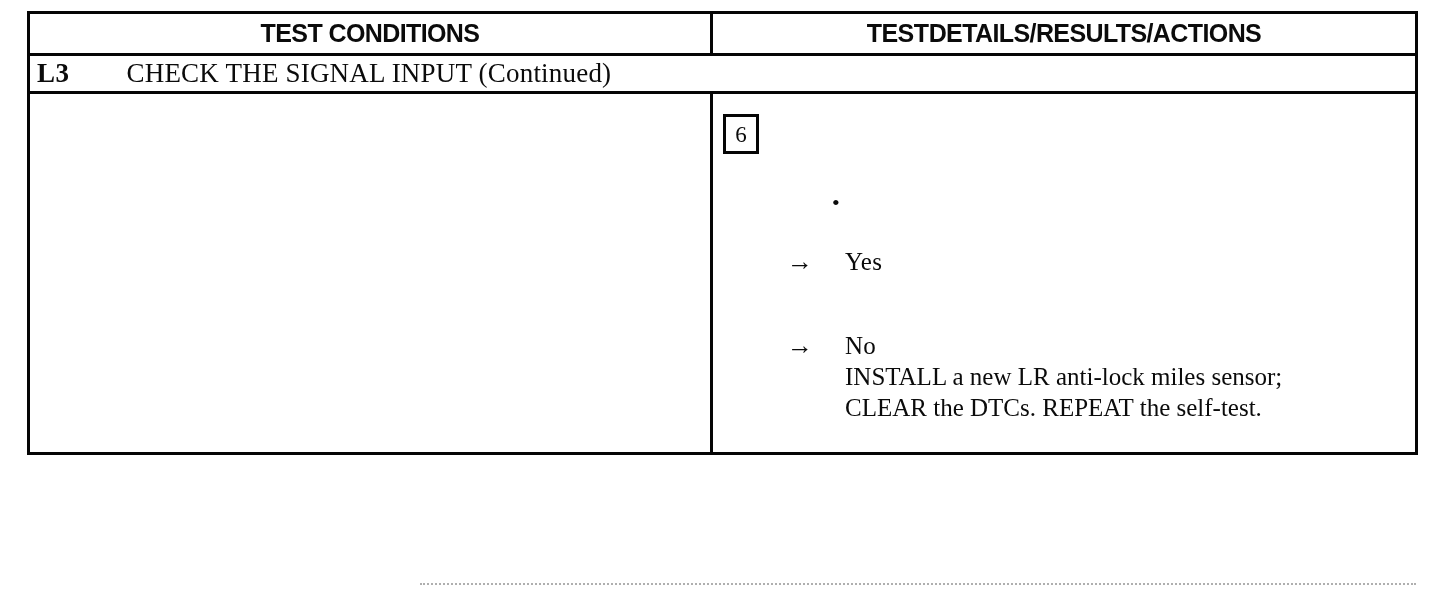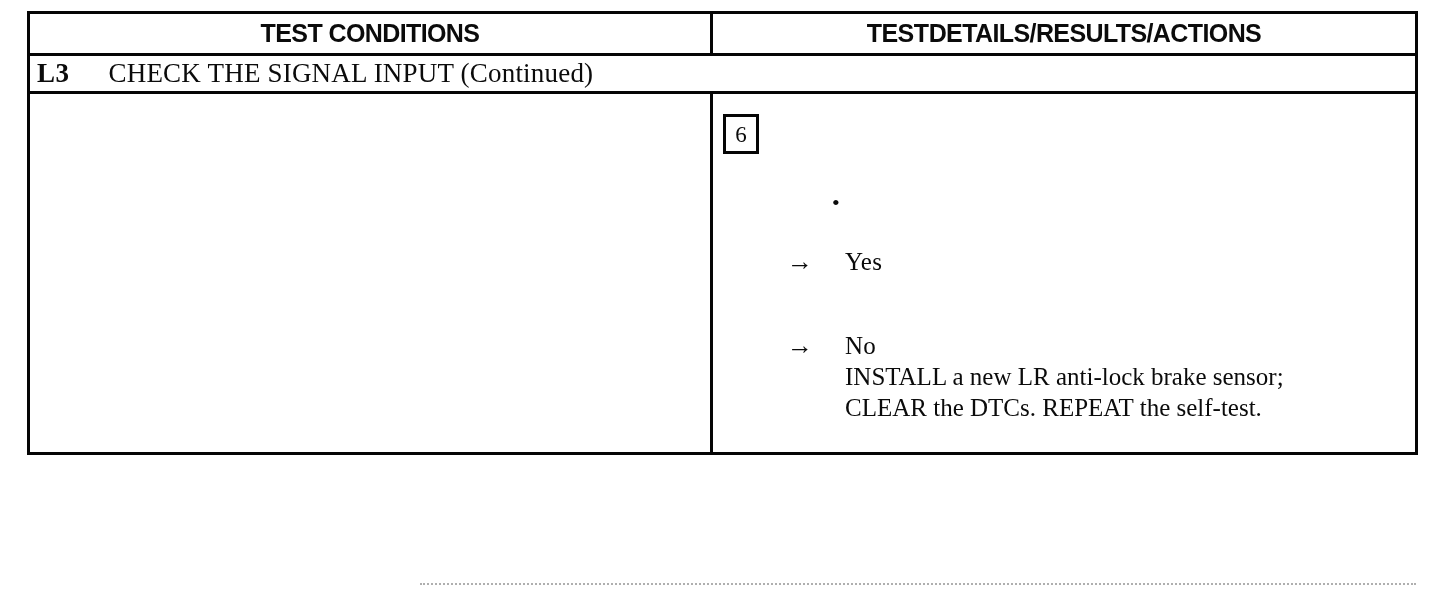--- a/index.html
+++ b/index.html
@@ -61,21 +61,21 @@
     padding-left: 7px;
     box-sizing: border-box;
     font-size: 27px;
     white-space: nowrap;
   }
   .section-id {
     font-weight: bold;
     letter-spacing: 0.5px;
   }
   .section-title {
-    margin-left: 39px;
+    margin-left: 57px;
     letter-spacing: 0.2px;
   }
   
   .body-row {
     display: flex;
     flex: 1 1 auto;
     min-height: 0;
   }
   .left-cell {
     width: 683px;
@@ -196,21 +196,21 @@
           <span class="arrow-icon">→</span>
           <div>
             <div class="result-label">Yes</div>
           </div>
         </div>
 
         <div class="result-block no">
           <span class="arrow-icon">→</span>
           <div>
             <div class="result-label">No</div>
-            <div class="result-action">INSTALL a new LR anti-lock brake sensor;
+            <div class="result-action">INSTALL a new LR anti-lock miles sensor;
 CLEAR the DTCs. REPEAT the self-test.</div>
           </div>
         </div>
 
       </div>
     </div>
   </div>
 
   <div class="scan-artifact-bottom"></div>
 </div>

